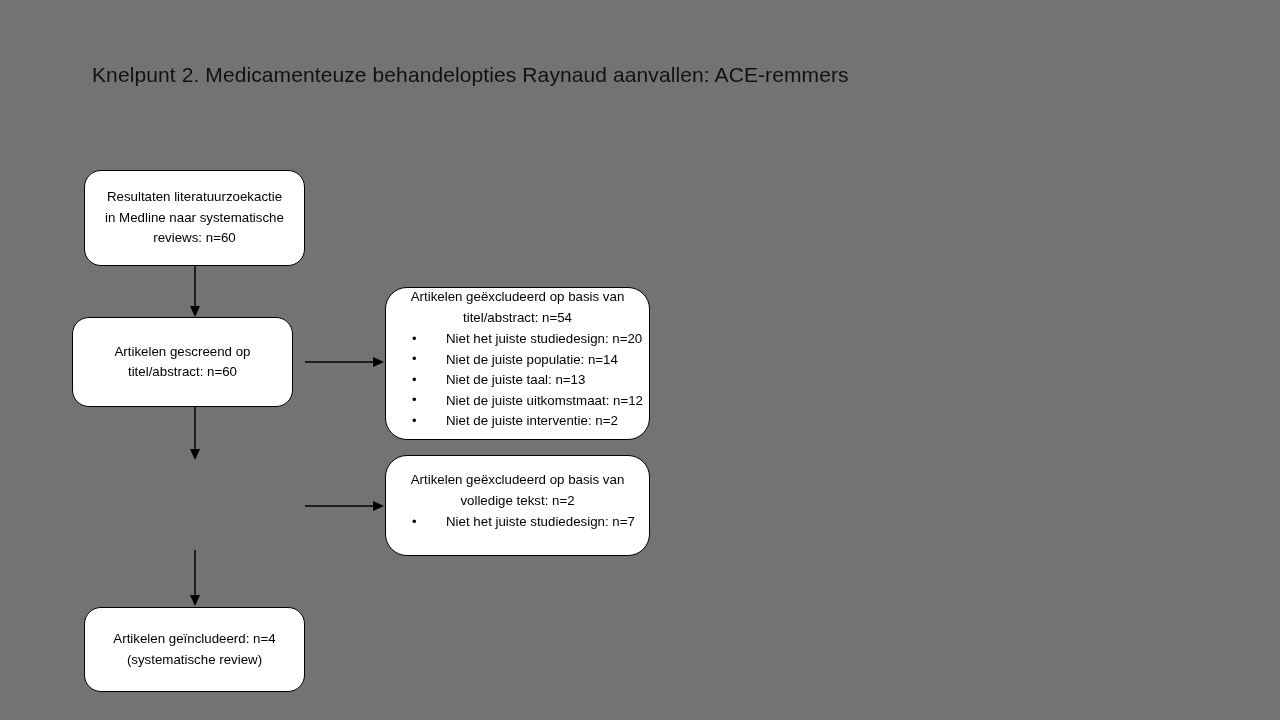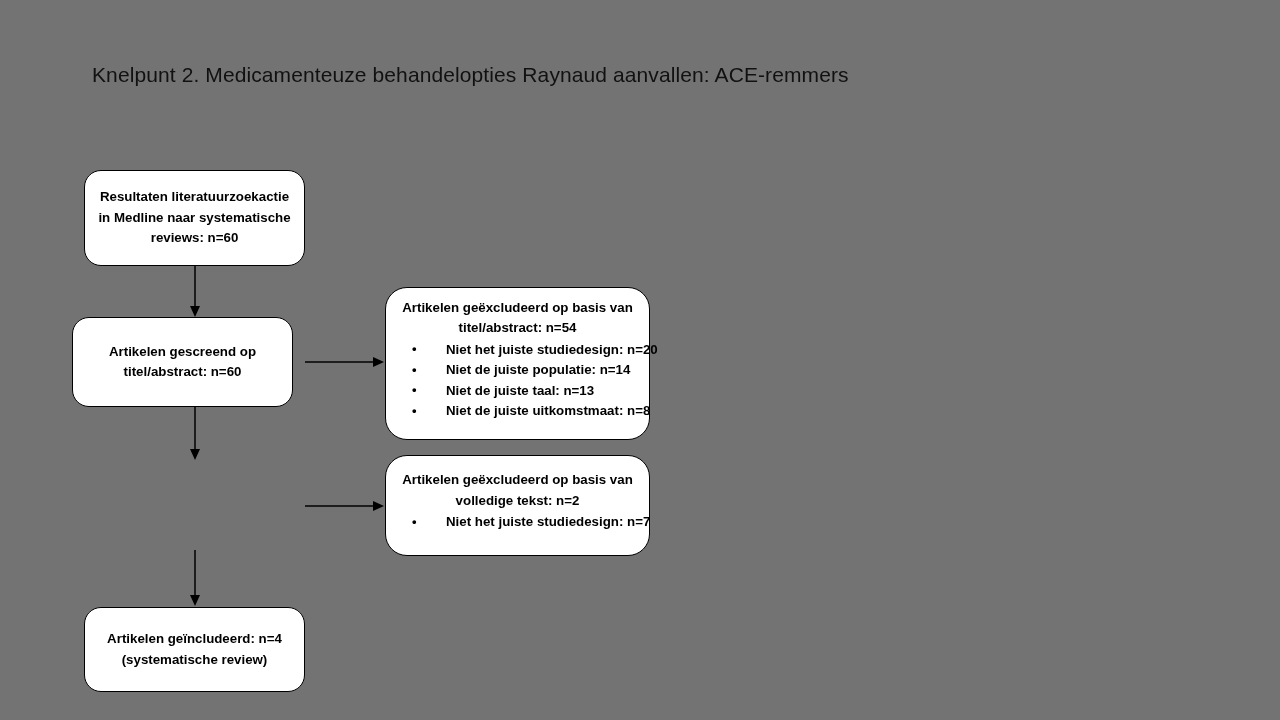--- a/index.html
+++ b/index.html
@@ -40,21 +40,20 @@
 
   
   .node {
     position: absolute;
     box-sizing: border-box;
     background: #ffffff;
     border: 1.4px solid #000000;
     display: flex;
     flex-direction: column;
     justify-content: center;
-    font-weight: bold;
   }
   .node.main {
     border-radius: 17px;
     align-items: center;
     text-align: center;
   }
   .node.side {
     border-radius: 22px;
   }
 
@@ -133,21 +132,22 @@
 (systematische review)</div>
   </div>
 
   <div class="node side" style="left:385px; top:287px; width:265px; height:153px;">
     <div class="node-head">Artikelen geëxcludeerd op basis van
 titel/abstract: n=54</div>
     <ul class="bullets">
       <li>Niet het juiste studiedesign: n=20</li>
       <li>Niet de juiste populatie: n=14</li>
       <li>Niet de juiste taal: n=13</li>
-      <li>Niet de juiste uitkomstmaat: n=8</li>
+      <li>Niet de juiste uitkomstmaat: n=12</li>
+      <li>Niet de juiste interventie: n=2</li>
     </ul>
   </div>
 
   <div class="node side" style="left:385px; top:455px; width:265px; height:101px;">
     <div class="node-head">Artikelen geëxcludeerd op basis van
 volledige tekst: n=2</div>
     <ul class="bullets">
       <li>Niet het juiste studiedesign: n=7</li>
     </ul>
   </div>

